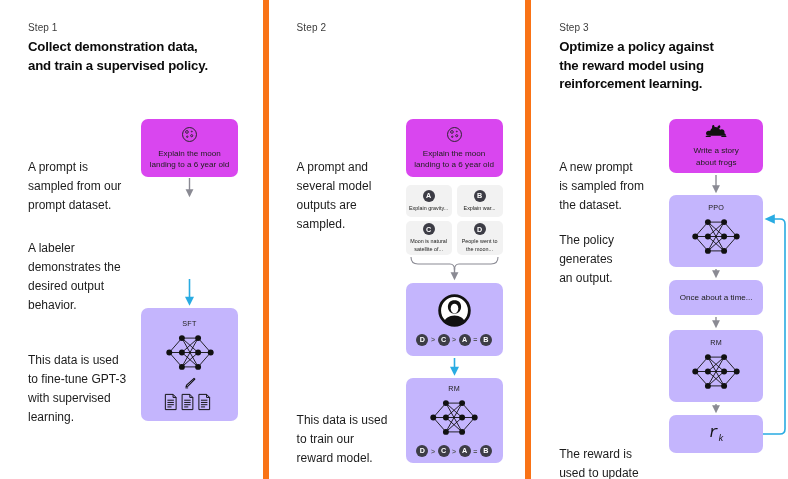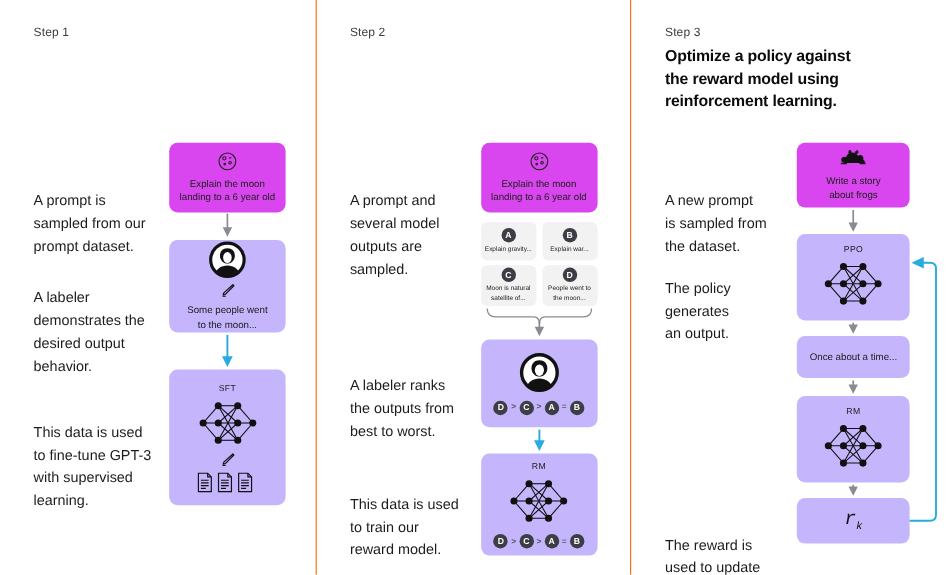--- a/index.html
+++ b/index.html
@@ -6,21 +6,21 @@
   html, body {
     width: 788px; height: 479px;
     background: #ffffff;
     font-family: "Liberation Sans", sans-serif;
     color: #000000;
     overflow: hidden;
   }
   .board { position: relative; width: 788px; height: 479px; display: flex; }
 
   .column { position: relative; width: 262.6px; height: 479px; padding: 18px 0 0 0; }
-  .column + .column { border-left: 1px solid #f97316; }
+  .column + .column { border-left: 6px solid #f97316; }
   .col-inner { position: relative; width: 100%; height: 100%; }
 
   .step-label {
     position: absolute; left: 28px; top: 4px;
     font-size: 10px; color: #3c3c3c; letter-spacing: .1px;
   }
   .step-title {
     position: absolute; left: 28px; top: 20px;
     font-size: 13.2px; font-weight: bold; line-height: 1.42;
     color: #0b0b0b; letter-spacing: -.15px; white-space: pre-line;
@@ -78,20 +78,22 @@
   .arrow-layer { position: absolute; inset: 0; pointer-events: none; }
 </style>
 </head>
 <body>
 
 <div class="board">
 
   <div class="column">
     <div class="col-inner">
       <div class="step-label">Step 1</div>
+      <div class="step-title">Collect demonstration data,
+and train a supervised policy.</div>
 
       <div class="caption" style="top:104px">A prompt is
 sampled from our
 prompt dataset.</div>
       <div class="caption" style="top:185px">A labeler
 demonstrates the
 desired output
 behavior.</div>
       <div class="caption" style="top:297px">This data is used
 to fine-tune GPT-3
@@ -105,38 +107,20 @@
             <circle cx="7" cy="7" r="1.6" fill="none" stroke="#20201f" stroke-width="1"></circle>
             <circle cx="12.6" cy="11.4" r="1.25" fill="none" stroke="#20201f" stroke-width="1"></circle>
             <circle cx="7.4" cy="12.6" r="0.85" fill="none" stroke="#20201f" stroke-width="1"></circle>
             <circle cx="12.7" cy="6.5" r="0.6" fill="none" stroke="#20201f" stroke-width=".9"></circle>
           </svg>
         </span>
         <div class="card-text" style="margin-top:5px">Explain the moon
 landing to a 6 year old</div>
       </div>
 
-      <div class="card grey" style="left:141px; top:182px; width:97px; height:77px;">
-        <span>
-          <svg width="31" height="31" viewBox="0 0 40 40">
-            <circle cx="20" cy="20" r="18" fill="#ffffff" stroke="#111" stroke-width="3.4"></circle>
-            <path d="M20 7.5c-5.1 0-8 3.3-8 8.1 0 4.6 3.3 8.4 8 8.4s8-3.8 8-8.4c0-4.8-2.9-8.1-8-8.1z" fill="#111"></path>
-            <ellipse cx="20" cy="17.6" rx="4.6" ry="5.9" fill="#ffffff"></ellipse>
-            <path d="M20 26c-6.6 0-11.6 3.9-13.1 8.4A18 18 0 0 0 20 38a18 18 0 0 0 13.1-3.6C31.6 29.9 26.6 26 20 26z" fill="#111"></path>
-          </svg>
-        </span>
-        <span style="margin-top:3px">
-          <svg width="14" height="14" viewBox="0 0 16 16">
-            <path d="M12.6 2.6 13.6 3.6 5.4 11.8 3.4 12.4 4.0 10.4Z" fill="none" stroke="#111" stroke-width="1.15" stroke-linejoin="round"></path>
-            <path d="M3.2 13.6 h2.2" stroke="#111" stroke-width="1.1" stroke-linecap="round"></path>
-          </svg>
-        </span>
-        <div class="card-text" style="margin-top:4px">Some people went
-to the moon...</div>
-      </div>
 
       <div class="card grey" style="left:141px; top:290px; width:97px; height:113px;">
         <div class="card-tag">SFT</div>
         <span style="margin-top:2px">
           <svg width="56" height="45" viewBox="0 0 62 50">
             <g stroke="#111" stroke-width="1">
               <line x1="8" y1="25" x2="22" y2="9"></line>
                 <line x1="8" y1="25" x2="22" y2="25"></line>
               <line x1="8" y1="25" x2="22" y2="41"></line>
               <line x1="22" y1="9" x2="40" y2="9"></line>
@@ -203,23 +187,20 @@
   </div>
 
   <div class="column">
     <div class="col-inner">
       <div class="step-label">Step 2</div>
 
       <div class="caption" style="top:104px">A prompt and
 several model
 outputs are
 sampled.</div>
-      <div class="caption" style="top:258px">A labeler ranks
-the outputs from
-best to worst.</div>
       <div class="caption" style="top:357px">This data is used
 to train our
 reward model.</div>
 
       <div class="card blue" style="left:137px; top:101px; width:97px; height:58px;">
         <span>
           <svg width="17" height="17" viewBox="0 0 20 20">
             <circle cx="10" cy="10" r="8.2" fill="none" stroke="#20201f" stroke-width="1.1"></circle>
             <circle cx="7" cy="7" r="1.6" fill="none" stroke="#20201f" stroke-width="1"></circle>
             <circle cx="12.6" cy="11.4" r="1.25" fill="none" stroke="#20201f" stroke-width="1"></circle>

